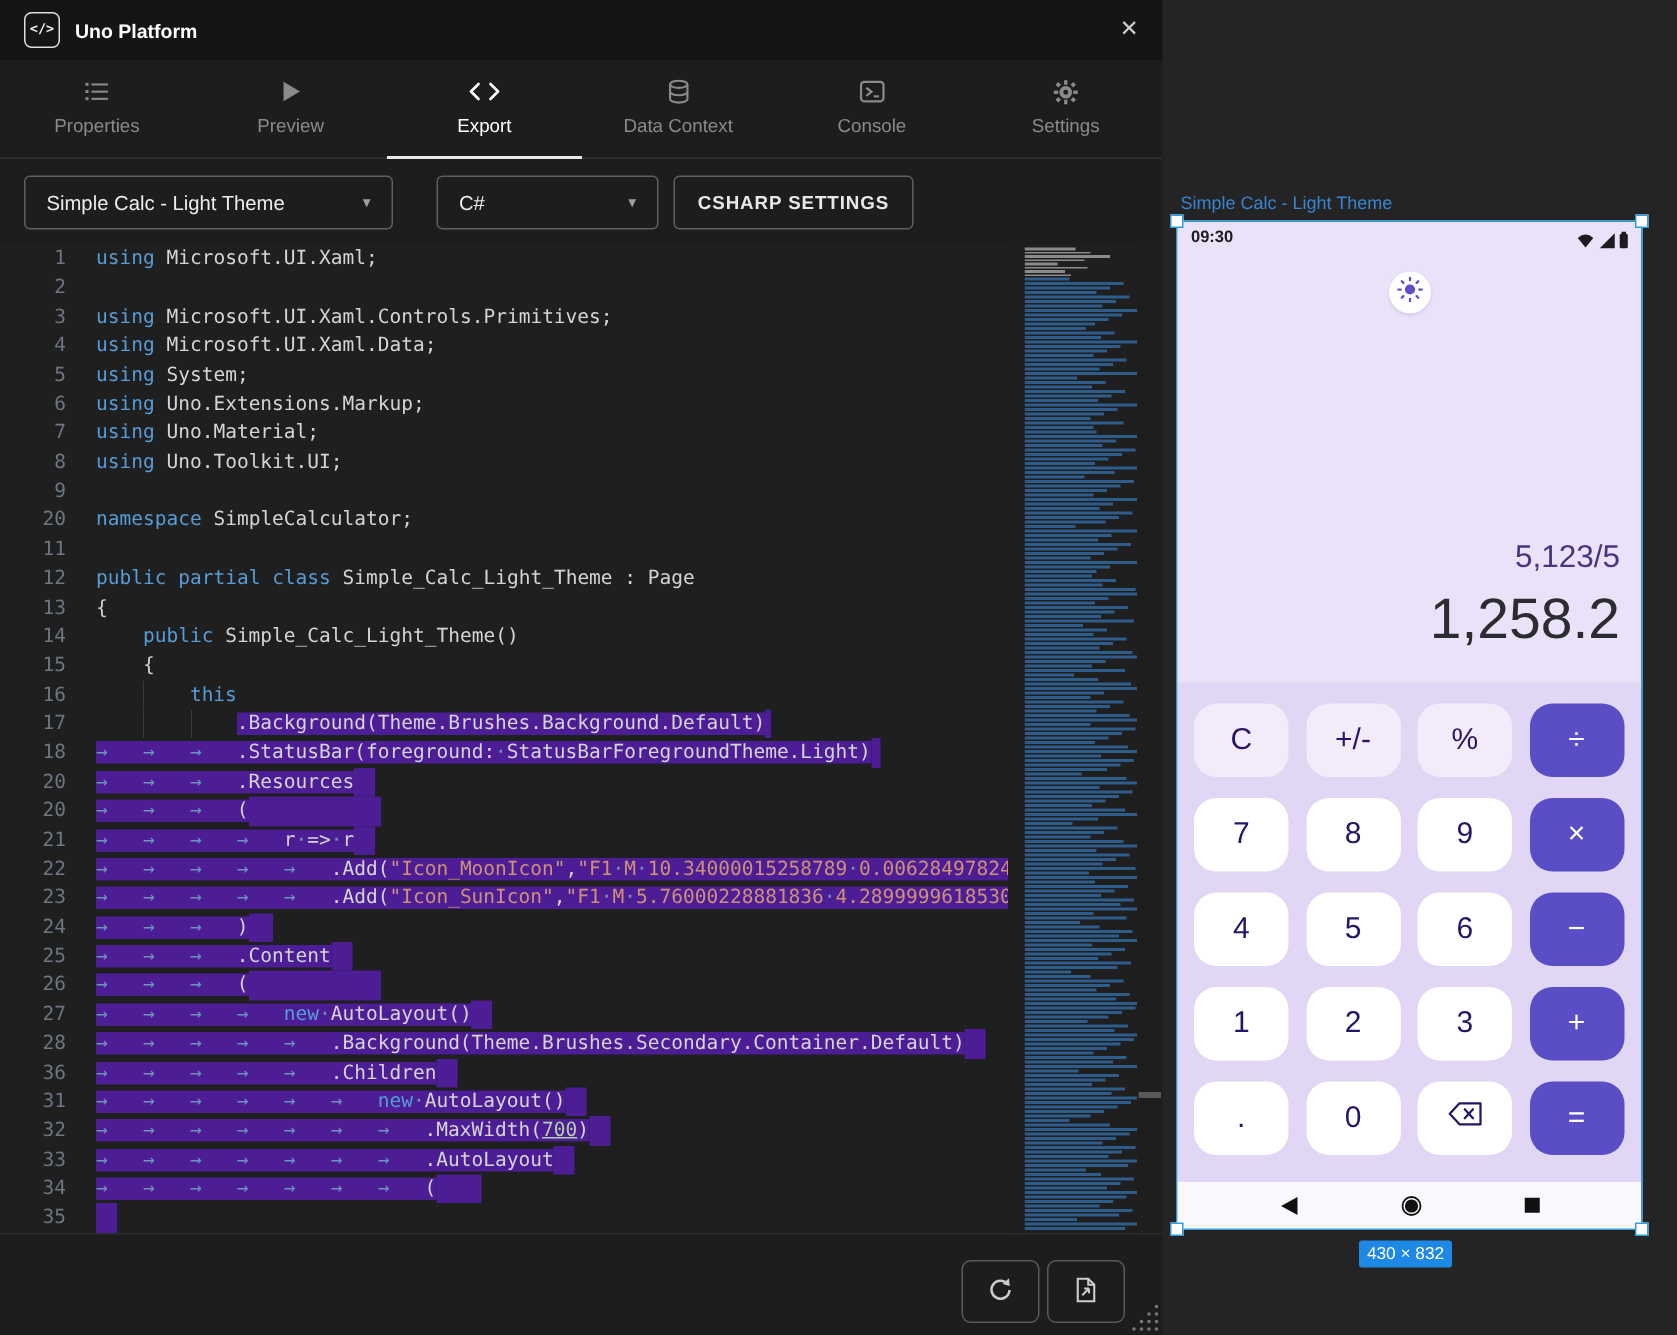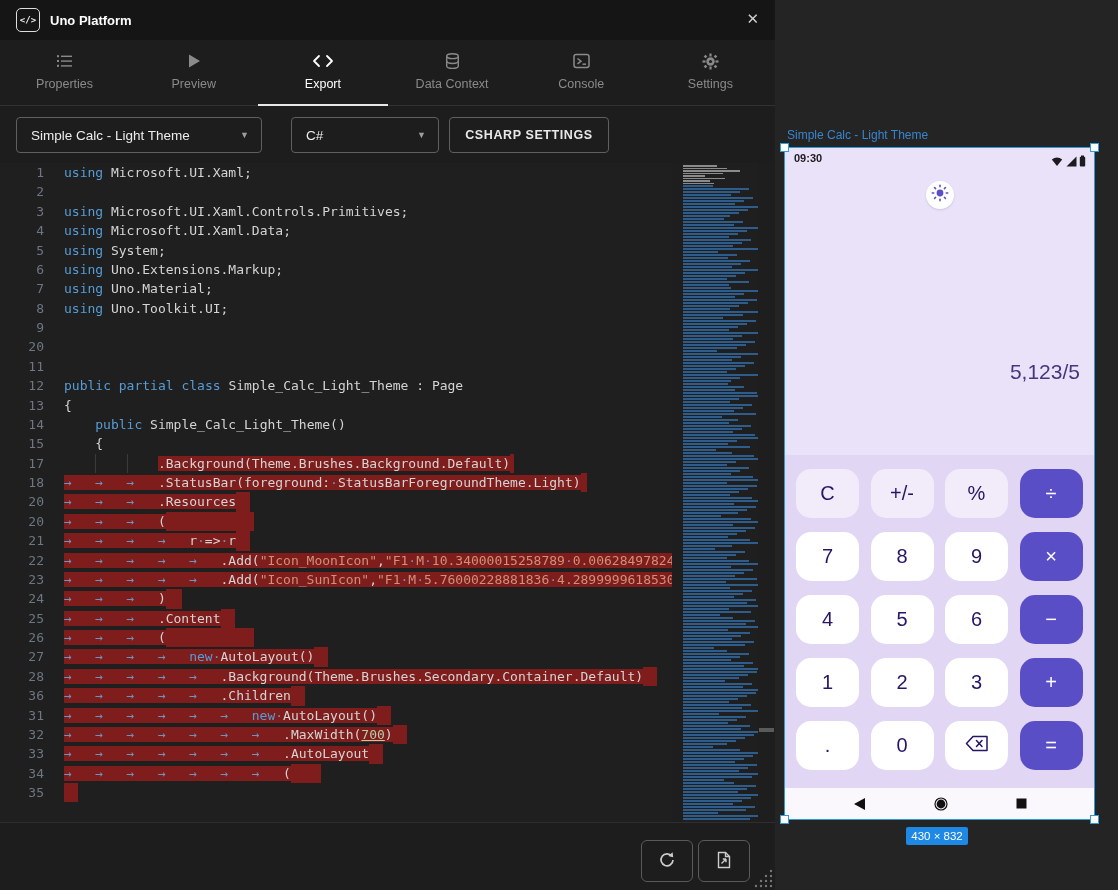--- a/index.html
+++ b/index.html
@@ -30,21 +30,21 @@
   #settings-btn{position:absolute;left:449px;top:11px;width:160px;height:36px;border:1px solid #5F5F5F;border-radius:4px;
     box-sizing:border-box;color:#E8E8E8;font-size:12.5px;font-weight:bold;letter-spacing:.6px;
     display:flex;align-items:center;justify-content:center;cursor:pointer;background:none;}
   
   #code-area{position:absolute;left:0;top:163px;width:672px;height:659px;background:#1F1F1F;overflow:hidden;cursor:text;}
   .code-line{height:19.38px;line-height:19.38px;white-space:pre;font-family:"DejaVu Sans Mono","Liberation Mono",monospace;font-size:13px;display:flex;}
   .gutter{display:inline-block;width:44px;text-align:right;color:#6D7681;flex:0 0 44px;}
   .lcontent{margin-left:20px;white-space:pre;display:inline-block;}
   .tk-pl{color:#D4D4D4;} .tk-kw{color:#569CD6;} .tk-str{color:#CE9178;} .tk-num:{color:#B5CEA8;}
   .tk-num{color:#B5CEA8;text-decoration:underline;}
-  .sel{background:#7f1d1d;}
+  .sel{background:#4c1d95;}
   .tab-plain{display:inline-block;width:4ch;box-shadow:inset 1px 0 0 #3A3A3A;}
   .tab-plain.first{box-shadow:none;}
   .tab-arrow{display:inline-block;width:4ch;color:#6E93BC;}
   .ws{color:#6E93BC;}
   .trail{display:inline-block;height:19.38px;vertical-align:top;}
   
   #minimap{position:absolute;left:683px;top:163px;width:75px;height:659px;background:#1F1F1F;overflow:hidden;cursor:pointer;}
   .mm-row{height:1.5px;margin-bottom:1px;background:#8B8B8B;}
   .mm-selrow{height:2px;margin-bottom:1px;background:#2E5D8C;}
   #scroll-thumb{position:absolute;left:759px;top:728px;width:15px;height:3.5px;background:#5A5A5A;}
@@ -181,26 +181,27 @@
   <div id="code-area">
       <div class="code-line"><span class="gutter">1</span><span class="lcontent"><span class="tk-kw">using</span><span class="tk-pl"> Microsoft.UI.Xaml;</span></span></div>
       <div class="code-line"><span class="gutter">2</span></div>
       <div class="code-line"><span class="gutter">3</span><span class="lcontent"><span class="tk-kw">using</span><span class="tk-pl"> Microsoft.UI.Xaml.Controls.Primitives;</span></span></div>
       <div class="code-line"><span class="gutter">4</span><span class="lcontent"><span class="tk-kw">using</span><span class="tk-pl"> Microsoft.UI.Xaml.Data;</span></span></div>
       <div class="code-line"><span class="gutter">5</span><span class="lcontent"><span class="tk-kw">using</span><span class="tk-pl"> System;</span></span></div>
       <div class="code-line"><span class="gutter">6</span><span class="lcontent"><span class="tk-kw">using</span><span class="tk-pl"> Uno.Extensions.Markup;</span></span></div>
       <div class="code-line"><span class="gutter">7</span><span class="lcontent"><span class="tk-kw">using</span><span class="tk-pl"> Uno.Material;</span></span></div>
       <div class="code-line"><span class="gutter">8</span><span class="lcontent"><span class="tk-kw">using</span><span class="tk-pl"> Uno.Toolkit.UI;</span></span></div>
       <div class="code-line"><span class="gutter">9</span><span class="lcontent"></span></div>
-      <div class="code-line"><span class="gutter">20</span></div>
+      <div class="code-line"><span class="gutter">20</span><span class="lcontent"><span class="tk-kw">namespace</span><span class="tk-pl"> SimpleCalculator;</span></span></div>
       <div class="code-line"><span class="gutter">11</span><span class="lcontent"></span></div>
       <div class="code-line"><span class="gutter">12</span><span class="lcontent"><span class="tk-kw">public</span><span class="tk-pl"> </span><span class="tk-kw">partial</span><span class="tk-pl"> </span><span class="tk-kw">class</span><span class="tk-pl"> Simple_Calc_Light_Theme : Page</span></span></div>
       <div class="code-line"><span class="gutter">13</span><span class="lcontent"><span class="tk-pl">{</span></span></div>
       <div class="code-line"><span class="gutter">14</span><span class="lcontent"><span class="tab-plain first">    </span><span class="tk-kw">public</span><span class="tk-pl"> Simple_Calc_Light_Theme()</span></span></div>
       <div class="code-line"><span class="gutter">15</span><span class="lcontent"><span class="tab-plain first">    </span><span class="tk-pl">{</span></span></div>
+      <div class="code-line"><span class="gutter">16</span><span class="lcontent"><span class="tab-plain first">    </span><span class="tab-plain">    </span><span class="tk-kw">this</span></span></div>
       <div class="code-line"><span class="gutter">17</span><span class="lcontent"><span class="tab-plain first">    </span><span class="tab-plain">    </span><span class="tab-plain">    </span><span class="sel"><span class="tk-pl">.Background(Theme.Brushes.Background.Default)</span></span><span class="trail sel" style="width: 4px;"></span></span></div>
       <div class="code-line"><span class="gutter">18</span><span class="lcontent"><span class="sel"><span class="tab-arrow">→</span><span class="tab-arrow">→</span><span class="tab-arrow">→</span><span class="tk-pl">.StatusBar(foreground:</span><span class="ws">·</span><span class="tk-pl">StatusBarForegroundTheme.Light)</span></span><span class="trail sel" style="width: 6px;"></span></span></div>
       <div class="code-line"><span class="gutter">20</span><span class="lcontent"><span class="sel"><span class="tab-arrow">→</span><span class="tab-arrow">→</span><span class="tab-arrow">→</span><span class="tk-pl">.Resources</span></span><span class="trail sel" style="width: 14px;"></span></span></div>
       <div class="code-line"><span class="gutter">20</span><span class="lcontent"><span class="sel"><span class="tab-arrow">→</span><span class="tab-arrow">→</span><span class="tab-arrow">→</span><span class="tk-pl">(</span></span><span class="trail sel" style="width: 88px;"></span></span></div>
       <div class="code-line"><span class="gutter">21</span><span class="lcontent"><span class="sel"><span class="tab-arrow">→</span><span class="tab-arrow">→</span><span class="tab-arrow">→</span><span class="tab-arrow">→</span><span class="tk-pl">r</span><span class="ws">·</span><span class="tk-pl">=&gt;</span><span class="ws">·</span><span class="tk-pl">r</span></span><span class="trail sel" style="width: 14px;"></span></span></div>
       <div class="code-line"><span class="gutter">22</span><span class="lcontent"><span class="sel"><span class="tab-arrow">→</span><span class="tab-arrow">→</span><span class="tab-arrow">→</span><span class="tab-arrow">→</span><span class="tab-arrow">→</span><span class="tk-pl">.Add(</span><span class="tk-str">"Icon_MoonIcon"</span><span class="tk-pl">,</span><span class="tk-str">"F1</span><span class="ws">·</span><span class="tk-str">M</span><span class="ws">·</span><span class="tk-str">10.34000015258789</span><span class="ws">·</span><span class="tk-str">0.006284978240</span></span></span></div>
       <div class="code-line"><span class="gutter">23</span><span class="lcontent"><span class="sel"><span class="tab-arrow">→</span><span class="tab-arrow">→</span><span class="tab-arrow">→</span><span class="tab-arrow">→</span><span class="tab-arrow">→</span><span class="tk-pl">.Add(</span><span class="tk-str">"Icon_SunIcon"</span><span class="tk-pl">,</span><span class="tk-str">"F1</span><span class="ws">·</span><span class="tk-str">M</span><span class="ws">·</span><span class="tk-str">5.76000228881836</span><span class="ws">·</span><span class="tk-str">4.2899999618530</span></span></span></div>
       <div class="code-line"><span class="gutter">24</span><span class="lcontent"><span class="sel"><span class="tab-arrow">→</span><span class="tab-arrow">→</span><span class="tab-arrow">→</span><span class="tk-pl">)</span></span><span class="trail sel" style="width: 16px;"></span></span></div>
       <div class="code-line"><span class="gutter">25</span><span class="lcontent"><span class="sel"><span class="tab-arrow">→</span><span class="tab-arrow">→</span><span class="tab-arrow">→</span><span class="tk-pl">.Content</span></span><span class="trail sel" style="width: 14px;"></span></span></div>
       <div class="code-line"><span class="gutter">26</span><span class="lcontent"><span class="sel"><span class="tab-arrow">→</span><span class="tab-arrow">→</span><span class="tab-arrow">→</span><span class="tk-pl">(</span></span><span class="trail sel" style="width: 88px;"></span></span></div>
@@ -518,20 +519,21 @@
               <line x1="3.5" y1="3.5" x2="4.6" y2="4.6"></line>
                 <line x1="13.4" y1="13.4" x2="14.5" y2="14.5"></line>
               <line x1="3.5" y1="14.5" x2="4.6" y2="13.4"></line>
                 <line x1="13.4" y1="4.6" x2="14.5" y2="3.5"></line>
             </g>
           </svg>
         </span>
       </div>
 
       <div id="calc-expression">5,123/5</div>
+      <div id="calc-result">1,258.2</div>
 
       <div id="keypad">
           <button class="key tonal">C</button>
           <button class="key tonal">+/-</button>
           <button class="key tonal">%</button>
           <button class="key accent">÷</button>
           <button class="key white">7</button>
           <button class="key white">8</button>
           <button class="key white">9</button>
           <button class="key accent">×</button>

